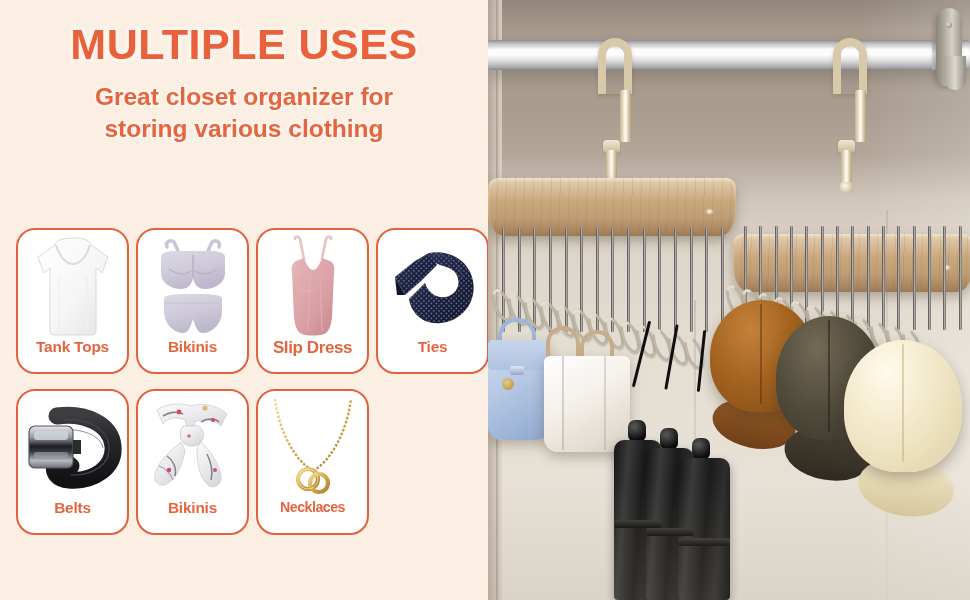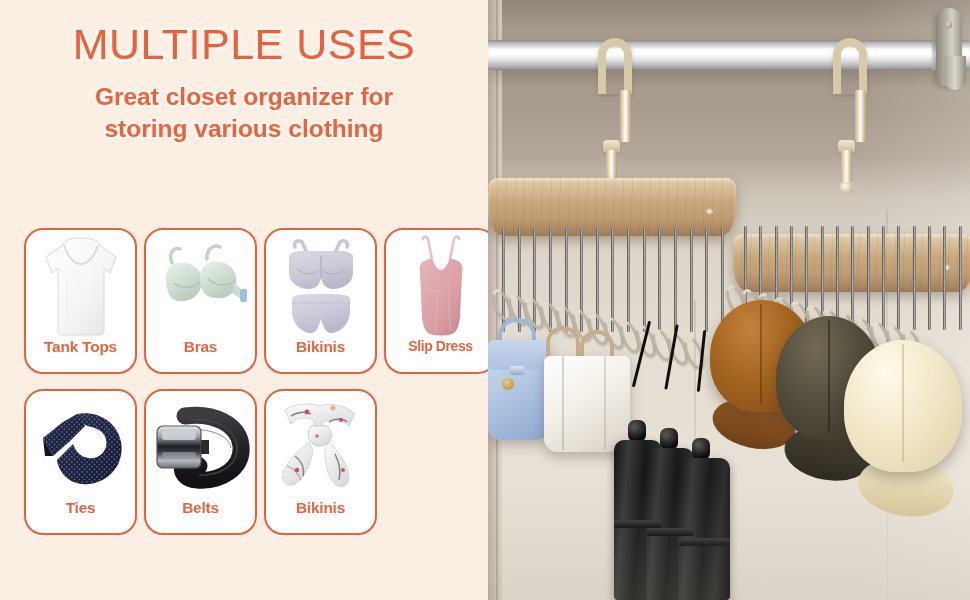--- a/index.html
+++ b/index.html
@@ -25,21 +25,21 @@
   }
 
   .headline-block {
     position: absolute;
     left: 0; top: 22px;
     width: 488px;
     text-align: center;
   }
   .headline {
     font-size: 43px;
-    font-weight: 400;
+    font-weight: 700;
     letter-spacing: 0.5px;
     color: #e8603c;
     line-height: 1.05;
     text-shadow:
        2px 0 0 #fdf4ec, -2px 0 0 #fdf4ec, 0 2px 0 #fdf4ec, 0 -2px 0 #fdf4ec,
        3px 3px 0 #fdf4ec, -3px 3px 0 #fdf4ec, 3px -3px 0 #fdf4ec, -3px -3px 0 #fdf4ec,
        0 0 7px #fdf4ec;
     white-space: nowrap;
   }
   .subhead {
@@ -50,21 +50,21 @@
     line-height: 1.28;
     text-shadow:
        1.5px 0 0 #fdf4ec, -1.5px 0 0 #fdf4ec, 0 1.5px 0 #fdf4ec, 0 -1.5px 0 #fdf4ec,
        2px 2px 0 #fdf4ec, -2px 2px 0 #fdf4ec, 2px -2px 0 #fdf4ec, -2px -2px 0 #fdf4ec,
        0 0 6px #fdf4ec;
   }
   .subhead .ln { display: block; }
 
   .card-grid {
     position: absolute;
-    left: 24px; top: 228px;
+    left: 16px; top: 228px;
     width: 474px;
     display: grid;
     grid-template-columns: repeat(4, 113px);
     grid-template-rows: repeat(2, 146px);
     column-gap: 7px;
     row-gap: 15px;
   }
   .cat-card {
     position: relative;
     background: #ffffff;
@@ -89,21 +89,21 @@
     width: 100%;
     text-align: center;
     font-size: 15.4px;
     font-weight: 800;
     color: #e4653f;
     letter-spacing: -0.2px;
     line-height: 1;
     margin-top: -1px;
   }
   .cat-card.c-necklaces .cat-label { font-size: 14.2px; letter-spacing: -0.5px; }
-  .cat-card.c-slipdress .cat-label { font-size: 14px; letter-spacing: -0.4px; }
+  .cat-card.c-slipdress .cat-label { font-size: 17px; letter-spacing: -0.4px; }
 
   
   .photo-panel {
     position: relative;
     width: 482px; height: 600px;
     flex: 0 0 482px;
     overflow: hidden;
     background: #cbbfb1;
   }
   .ph { position: absolute; }
@@ -323,42 +323,20 @@
             </linearGradient>
               </defs>
             <path d="M23 10 C23 6 29 3 41 3 C53 3 59 6 59 10 L76 22 L70 38 L64 33 L64 96 C64 99 62 100 59 100 L23 100 C20 100 18 99 18 96 L18 33 L12 38 L6 22 Z" fill="url(#gTank)" stroke="#d9d9d9" stroke-width="1"></path>
             <path d="M24 10 C28 24 36 29 41 29 C46 29 54 24 58 10" fill="none" stroke="#dcdcdc" stroke-width="2"></path>
             <path d="M27 42 L27 94 M55 42 L55 94" stroke="#efefef" stroke-width="1.5" fill="none"></path>
           </svg>
         </div>
         <div class="cat-label">Tank Tops</div>
       </div>
 
-      <div class="cat-card c-bras">
-        <div class="cat-art">
-          <svg width="98" height="100" viewBox="0 0 98 100">
-            <defs>
-              <linearGradient id="gBra" x1="0" y1="0" x2="0.6" y2="1">
-                <stop offset="0" stop-color="#e9f1ea"></stop>
-                  <stop offset="50%" stop-color="#d2e0d4"></stop>
-                  <stop offset="100%" stop-color="#b9cbbd"></stop>
-              </linearGradient>
-            </defs>
-            <path d="M20 26 C16 16 22 10 28 12" fill="none" stroke="#c4d4c6" stroke-width="3.5" stroke-linecap="round"></path>
-            <path d="M55 22 C54 12 62 7 68 10" fill="none" stroke="#c4d4c6" stroke-width="3.5" stroke-linecap="round"></path>
-            <path d="M14 44 C12 32 22 24 34 26 C45 28 50 36 50 44 C50 56 40 66 26 64 C17 63 15 54 14 44 Z" fill="url(#gBra)"></path>
-            <path d="M48 40 C48 29 58 22 70 25 C81 28 86 38 84 48 C82 59 70 64 58 60 C50 57 48 49 48 40 Z" fill="url(#gBra)"></path>
-            <path d="M82 46 L94 56 L92 64 L80 56 Z" fill="#cfdcd1"></path>
-            <rect x="88" y="52" width="7" height="13" rx="2" fill="#9fc0da"></rect>
-            <path d="M22 46 C30 52 40 52 48 45" fill="none" stroke="#aec0b0" stroke-width="1.2"></path>
-            <path d="M56 42 C64 49 74 50 82 44" fill="none" stroke="#aec0b0" stroke-width="1.2"></path>
-          </svg>
-        </div>
-        <div class="cat-label">Bras</div>
-      </div>
 
       <div class="cat-card c-bikinis">
         <div class="cat-art">
           <svg width="80" height="108" viewBox="0 0 80 108">
             <defs>
               <linearGradient id="gBik" x1="0" y1="0" x2="0.4" y2="1">
                 <stop offset="0" stop-color="#dcd8e4"></stop>
                   <stop offset="55%" stop-color="#cfcad9"></stop>
                   <stop offset="100%" stop-color="#bdb7cb"></stop>
               </linearGradient>
@@ -473,20 +451,38 @@
             <circle cx="24" cy="74" r="2.2" fill="#d8485a"></circle>
             <circle cx="44" cy="40" r="1.8" fill="#e06a78"></circle>
             <circle cx="60" cy="12" r="2.6" fill="#e0b878"></circle>
             <circle cx="70" cy="74" r="2" fill="#c9566a"></circle>
             <path d="M14 70 C20 72 26 78 28 84" stroke="#7c7c90" stroke-width="1.1" fill="none" opacity=".6"></path>
           </svg>
         </div>
         <div class="cat-label">Bikinis</div>
       </div>
 
+      <div class="cat-card c-necklaces">
+        <div class="cat-art">
+          <svg width="92" height="106" viewBox="0 0 92 106">
+            <defs>
+              <linearGradient id="gGold" x1="0" y1="0" x2="1" y2="1">
+                <stop offset="0" stop-color="#f3dc9a"></stop>
+                  <stop offset="45%" stop-color="#d9ab4c"></stop>
+                  <stop offset="100%" stop-color="#a9822f"></stop>
+              </linearGradient>
+            </defs>
+            <path d="M8 4 C12 36 28 66 46 76 C64 66 80 36 84 4" fill="none" stroke="url(#gGold)" stroke-width="2.4" stroke-dasharray="2.6 1.6"></path>
+            <circle cx="41" cy="84" r="10" fill="none" stroke="url(#gGold)" stroke-width="4.2"></circle>
+            <circle cx="52" cy="88" r="9" fill="none" stroke="url(#gGold)" stroke-width="4.2"></circle>
+            <circle cx="41" cy="84" r="10" fill="none" stroke="#f7e7b2" stroke-width="1" opacity=".75"></circle>
+          </svg>
+        </div>
+        <div class="cat-label">Necklaces</div>
+      </div>
 
     </div>
   </div>
 
   <div class="photo-panel">
     <div class="ph wall-back"></div>
     <div class="ph ceiling-shadow"></div>
     <div class="ph wall-left-edge"></div>
     <div class="ph wall-corner"></div>
     <div class="ph wall-right-panel"></div>

